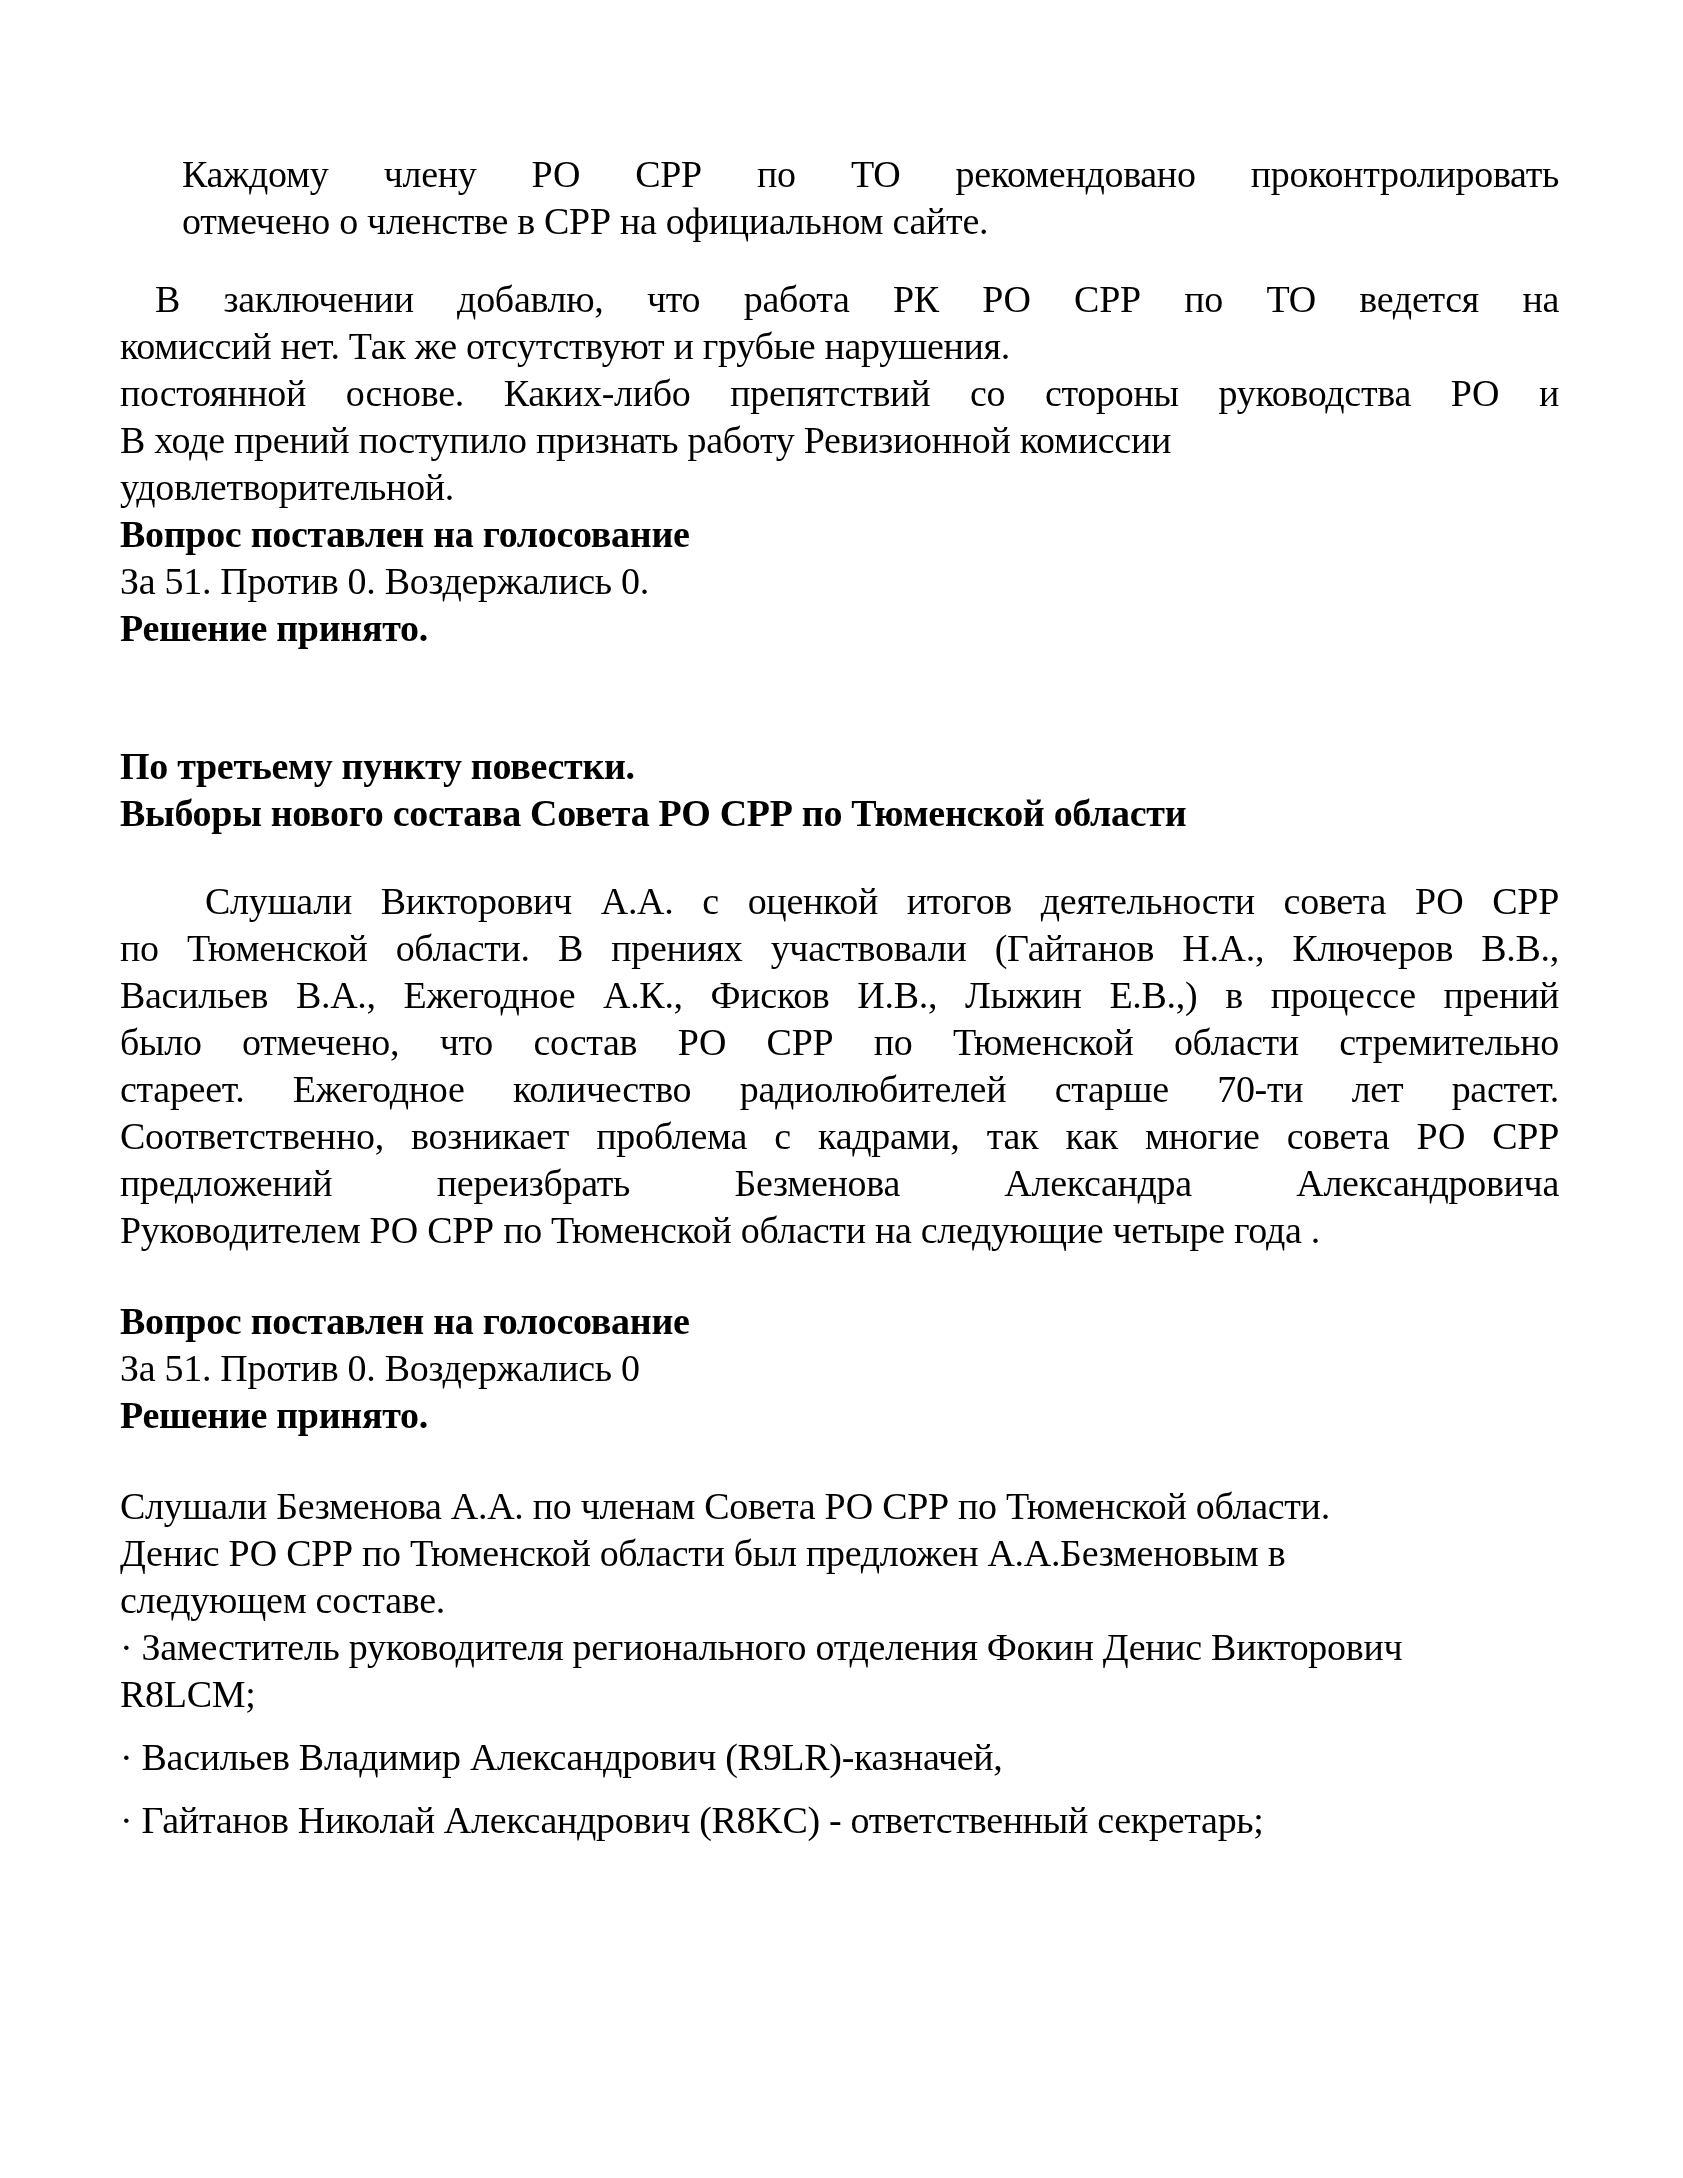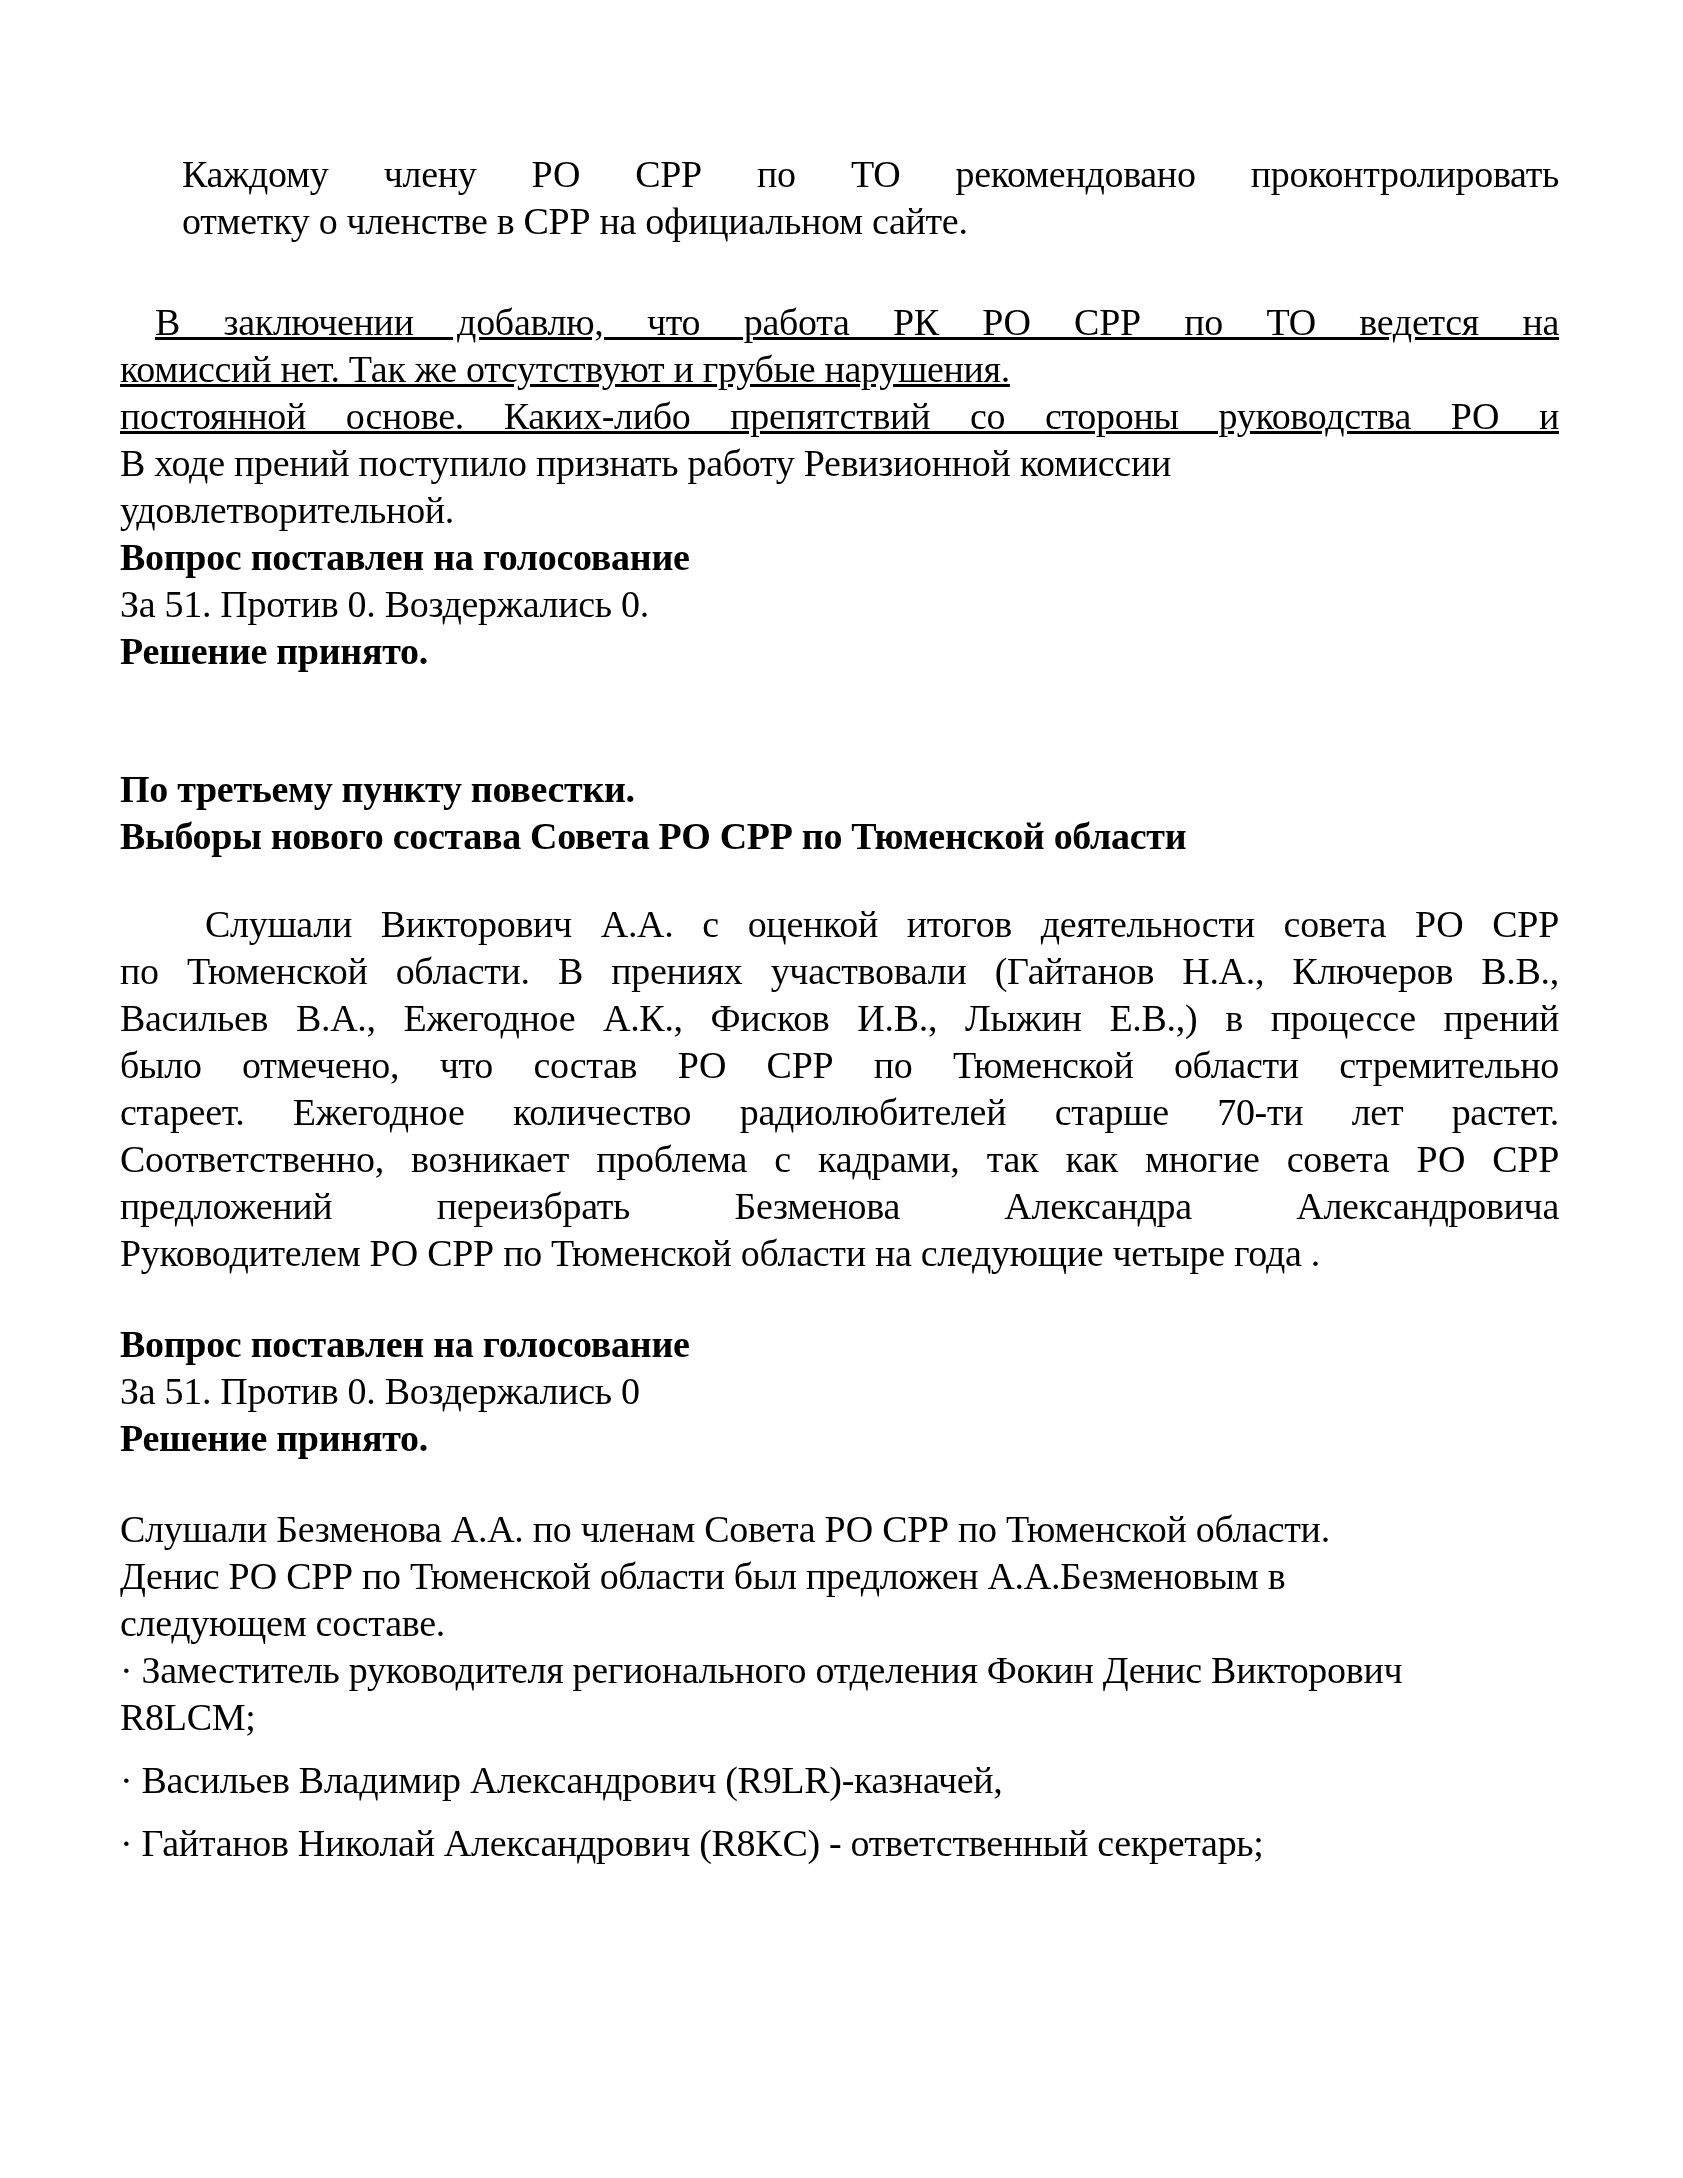--- a/index.html
+++ b/index.html
@@ -29,21 +29,21 @@
     text-align: left;
   }
   .line.justify {
     text-align: justify;
     text-align-last: justify;
   }
   .line.bold { font-weight: bold; }
 
   
   .doc > .block:nth-child(1) { margin-left: 62px; }            
-  .doc > .block:nth-child(2) { margin-top: 54px; text-decoration: underline; }
+  .doc > .block:nth-child(2) { margin-top: 31px; }
   .doc > .block:nth-child(3) { }
   .doc > .block:nth-child(4) { margin-top: 91px; }
   .doc > .block:nth-child(5) { margin-top: 41px; }
   .doc > .block:nth-child(6) { margin-top: 44px; }
   .doc > .block:nth-child(7) { margin-top: 44px; }
 
   
   .doc > .block:nth-child(2) .line:first-child { padding-left: 35px; }
   .doc > .block:nth-child(5) .line:first-child { padding-left: 85px; }
 
@@ -51,21 +51,21 @@
   .doc > .block:nth-child(7) .line:nth-child(6),
   .doc > .block:nth-child(7) .line:nth-child(7) { margin-top: 16px; }
 </style>
 </head>
 <body>
 
 <div class="page">
   <div class="doc">
       <div class="block">
         <div class="line justify">Каждому члену РО СРР по ТО рекомендовано проконтролировать</div>
-        <div class="line">отметку о членстве в СРР на официальном сайте.</div>
+        <div class="line">отмечено о членстве в СРР на официальном сайте.</div>
       </div>
       <div class="block">
         <div class="line justify">В заключении добавлю, что работа РК РО СРР по ТО ведется на</div>
         <div class="line">комиссий нет. Так же отсутствуют и грубые нарушения.</div>
         <div class="line justify">постоянной основе. Каких-либо препятствий со стороны руководства РО и</div>
       </div>
       <div class="block">
         <div class="line">В ходе прений поступило признать работу Ревизионной комиссии</div>
         <div class="line">удовлетворительной.</div>
         <div class="line bold">Вопрос поставлен на голосование</div>

